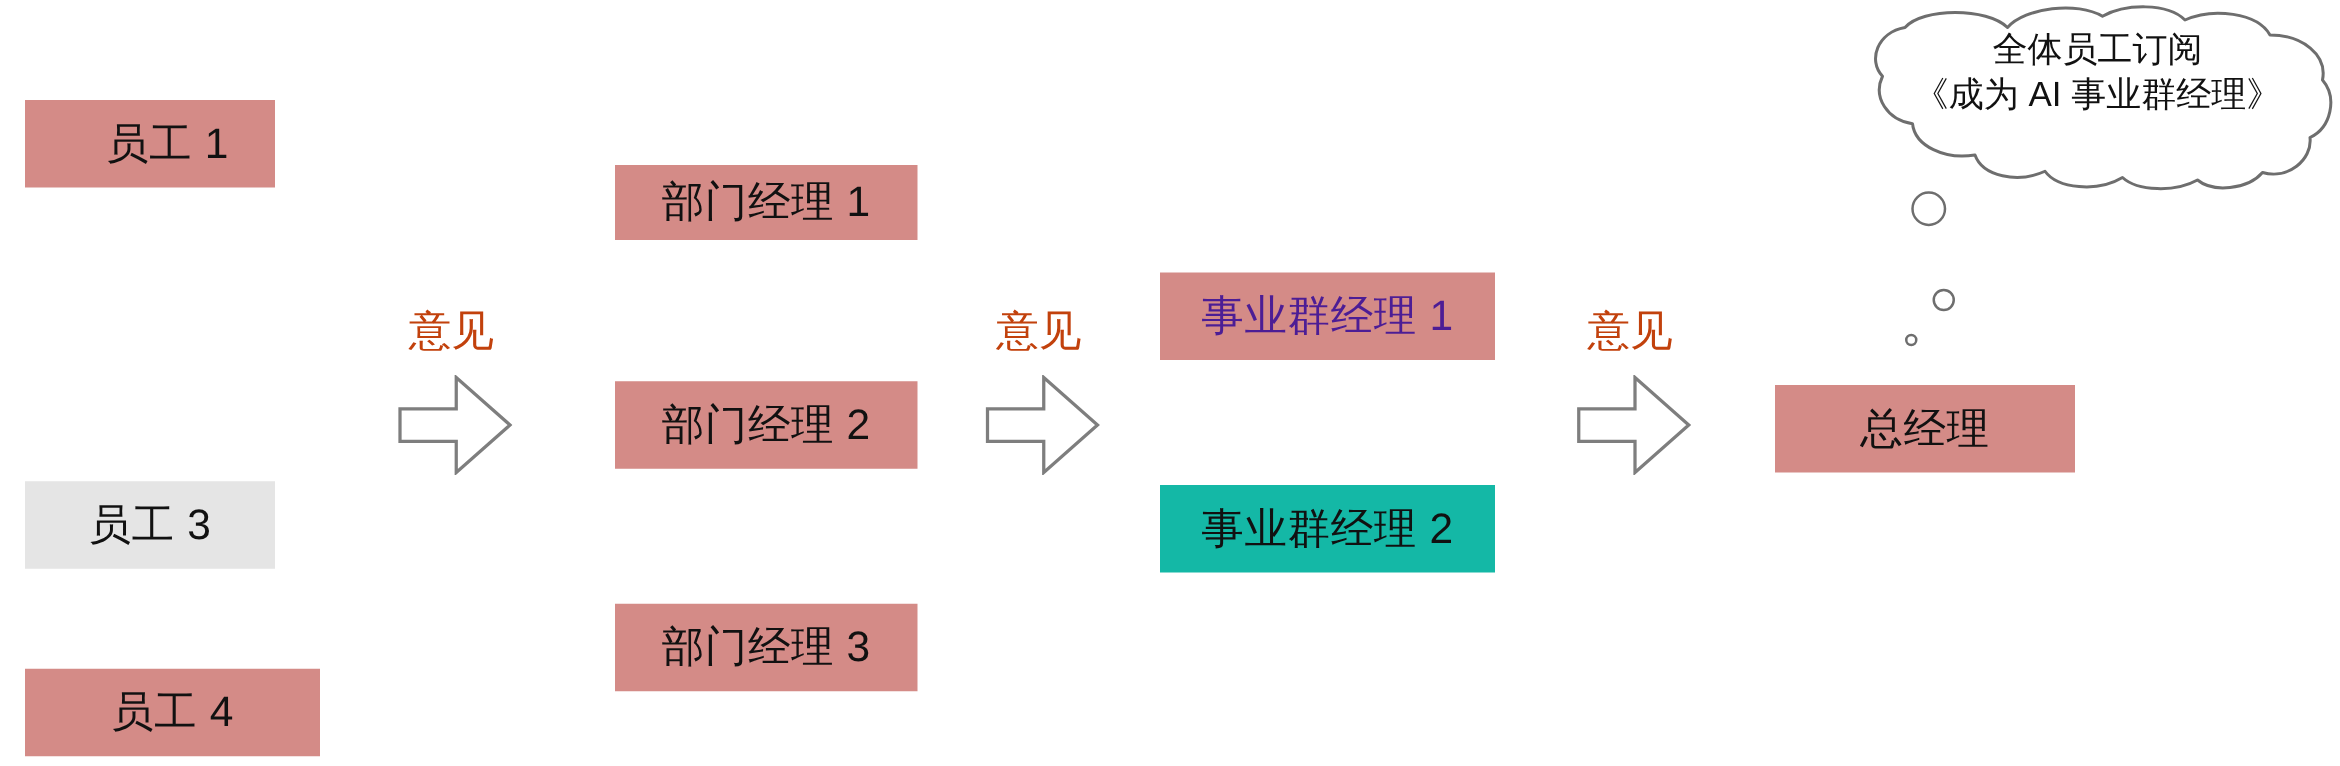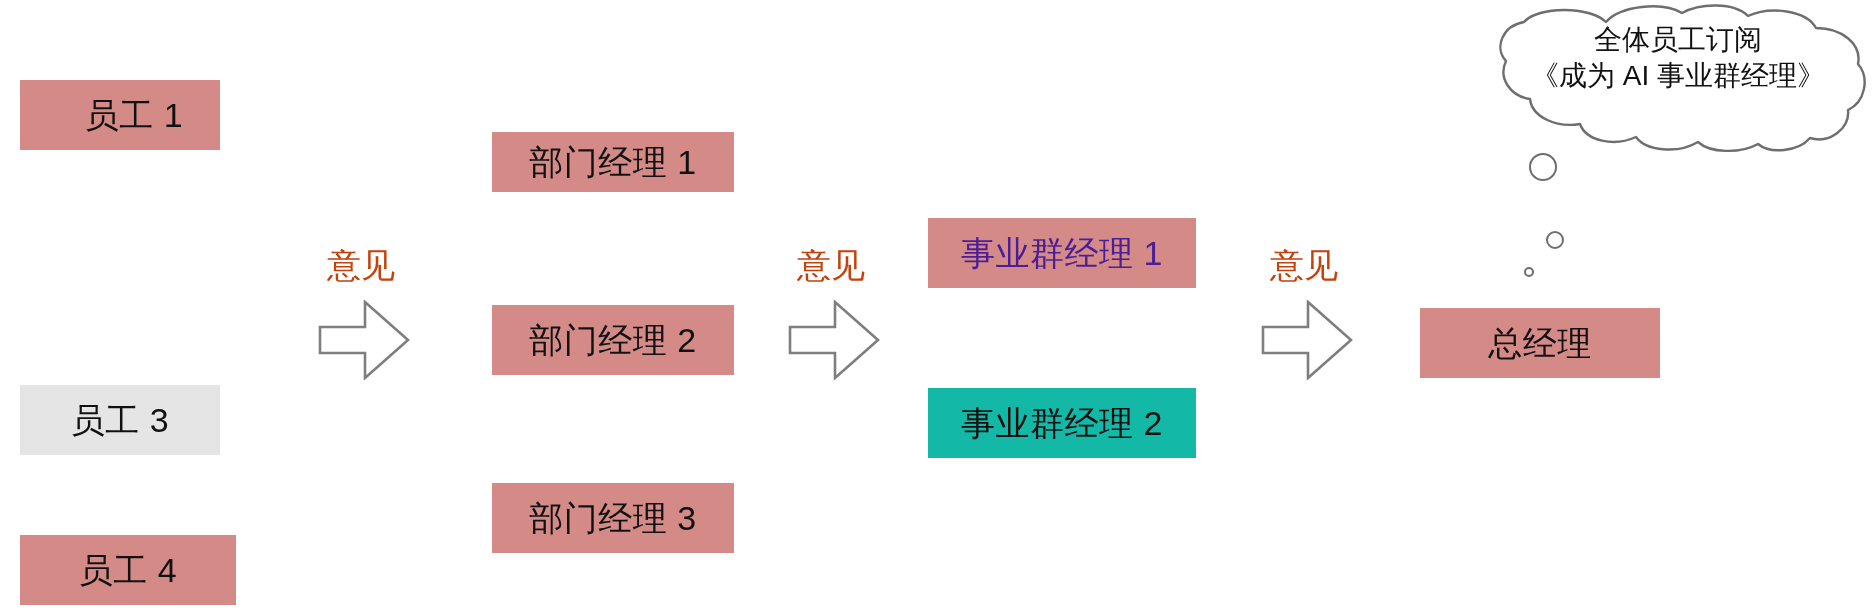--- a/index.html
+++ b/index.html
@@ -63,21 +63,21 @@
   .bubble-line {
     display: block;
   }
 </style>
 </head>
 <body>
 
 <div id="canvas">
     <div class="node-box" style="left: 20px; top: 80px; width: 200px; height: 70px; background: rgb(212, 139, 135); color: rgb(17, 17, 17); padding-left: 28px;">员工 1</div>
     <div class="node-box" style="left: 20px; top: 385px; width: 200px; height: 70px; background: #e5e5e5; color: rgb(17, 17, 17);">员工 3</div>
-    <div class="node-box" style="left: 20px; top: 535px; width: 216px; height: 70px; background: rgb(212, 139, 135); color: rgb(17, 17, 17);">员工 4</div>
+    <div class="node-box" style="left: 20px; top: 535px; width: 236px; height: 70px; background: rgb(212, 139, 135); color: rgb(17, 17, 17);">员工 4</div>
     <div class="node-box" style="left: 492px; top: 132px; width: 242px; height: 60px; background: rgb(212, 139, 135); color: rgb(17, 17, 17);">部门经理 1</div>
     <div class="node-box" style="left: 492px; top: 305px; width: 242px; height: 70px; background: rgb(212, 139, 135); color: rgb(17, 17, 17);">部门经理 2</div>
     <div class="node-box" style="left: 492px; top: 483px; width: 242px; height: 70px; background: rgb(212, 139, 135); color: rgb(17, 17, 17);">部门经理 3</div>
     <div class="node-box" style="left: 928px; top: 218px; width: 268px; height: 70px; background: rgb(212, 139, 135); color: #4c1d95;">事业群经理 1</div>
     <div class="node-box" style="left: 928px; top: 368px; width: 268px; height: 70px; background: #14b8a6; color: rgb(17, 17, 17); margin-top: 20px;">事业群经理 2</div>
     <div class="node-box" style="left: 1420px; top: 308px; width: 240px; height: 70px; background: rgb(212, 139, 135); color: rgb(17, 17, 17);">总经理</div>
     <div class="flow-label" style="left: 327px; top: 248px;">意见</div>
     <div class="arrow-wrap" style="left: 318px; top: 300px;">
       <svg width="92" height="80" viewBox="0 0 92 80">
         <path d="M2,27 L47,27 L47,2 L90,40 L47,78 L47,53 L2,53 Z" fill="none" stroke="#7E7E7E" stroke-width="2.6" stroke-linejoin="miter"></path>

